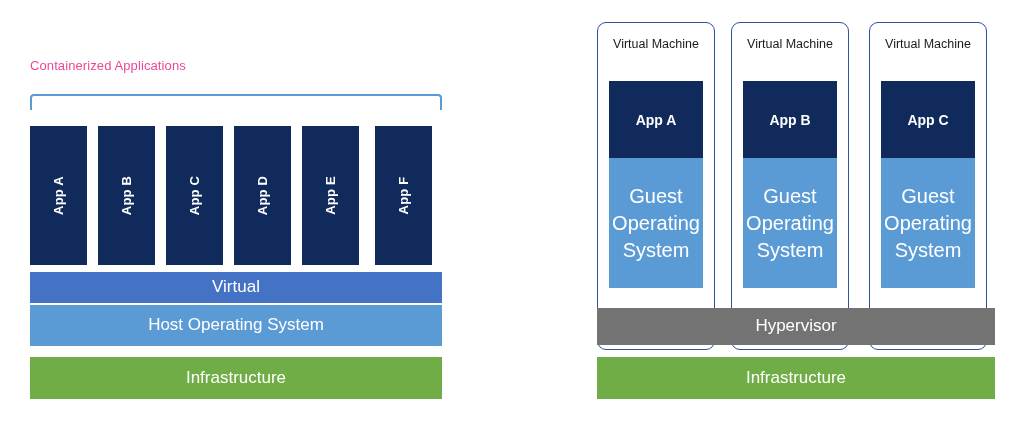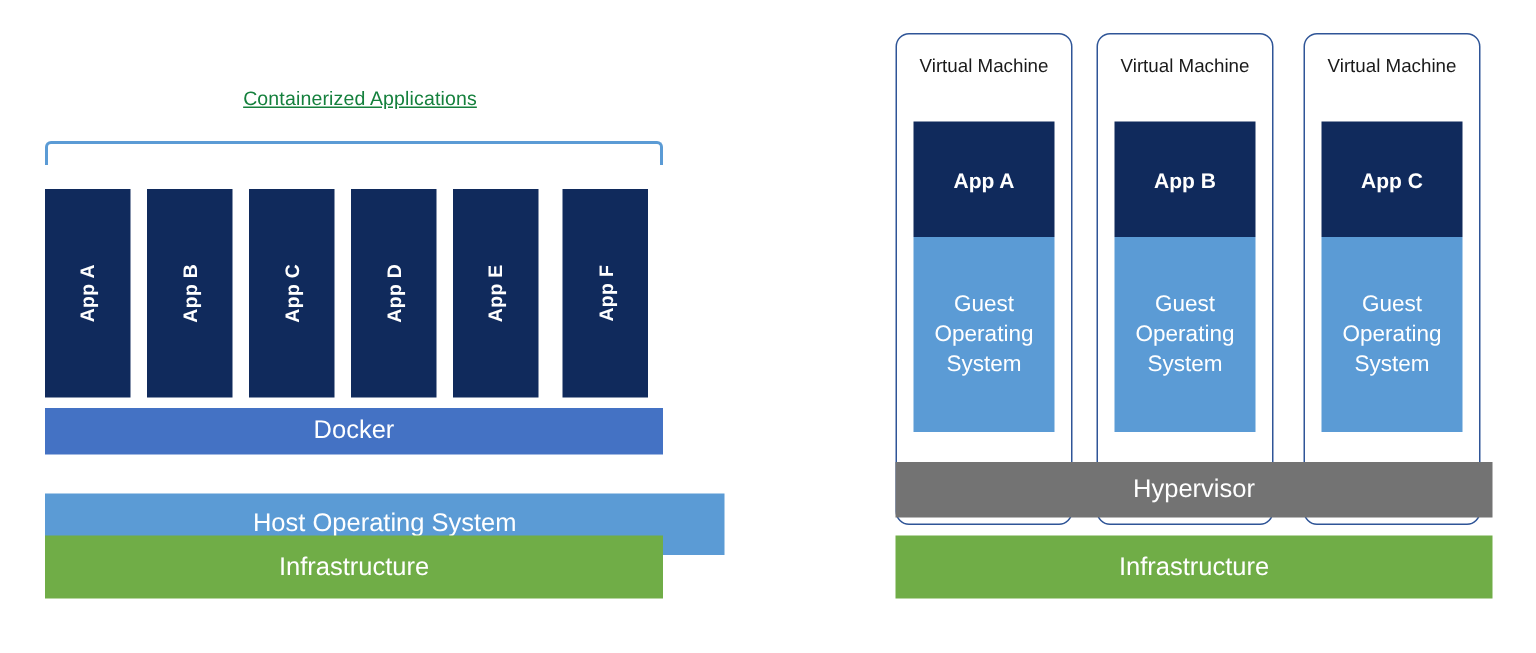--- a/index.html
+++ b/index.html
@@ -21,25 +21,23 @@
     justify-content:center;
     color:#ffffff;
     text-align:center;
     line-height:1.18;
   }
 
   
   .left-title{
     position:absolute;
     left:30px;top:58px;width:420px;
-    text-align:center;
     font-size:13px;
-    color:#15803d;
+    color:#ec4899;
     letter-spacing:.1px;
-    text-decoration:underline;
   }
   .bracket{
     position:absolute;
     left:30px;top:94px;width:412px;height:16px;
     border-top:2px solid #5b9bd5;
     border-left:2px solid #5b9bd5;
     border-right:2px solid #5b9bd5;
     border-top-left-radius:4px;
     border-top-right-radius:4px;
     box-sizing:border-box;
@@ -60,24 +58,23 @@
     letter-spacing:.2px;
   }
   .app-col{display:flex;align-items:center;justify-content:center;}
 
   .layer-docker{
     left:30px;top:272px;width:412px;height:31px;
     background:#4472c4;
     font-size:17px;
   }
   .layer-hostos{
-    left:30px;top:305px;width:453px;height:41px;
+    left:30px;top:305px;width:412px;height:41px;
     background:#5b9bd5;
     font-size:17px;
-    margin-top:24px;
   }
   .layer-infra-left{
     left:30px;top:357px;width:412px;height:42px;
     background:#70ad47;
     font-size:17px;
   }
 
   
   .vm-box{
     position:absolute;
@@ -100,21 +97,21 @@
     left:11px;right:11px;top:58px;height:77px;
     background:#102a5c;
     display:flex;align-items:center;justify-content:center;
     color:#fff;font-size:14px;font-weight:bold;
   }
   .vm-guest{
     position:absolute;
     left:11px;right:11px;top:135px;height:130px;
     background:#5b9bd5;
     display:flex;align-items:center;justify-content:center;
-    color:#fff;font-size:15px;text-align:center;line-height:1.35;
+    color:#fff;font-size:20px;text-align:center;line-height:1.35;
   }
   .layer-hypervisor{
     left:597px;top:308px;width:398px;height:37px;
     background:#737373;
     font-size:17px;
   }
   .layer-infra-right{
     left:597px;top:357px;width:398px;height:42px;
     background:#70ad47;
     font-size:17px;
@@ -143,21 +140,21 @@
     <div class="app-col" style="left:234px;">
       <span>App D</span>
     </div>
     <div class="app-col" style="left:302px;">
       <span>App E</span>
     </div>
     <div class="app-col" style="left:375px;">
       <span>App F</span>
     </div>
 
-    <div class="block layer-docker">Docker</div>
+    <div class="block layer-docker">Virtual</div>
 
     <div class="block layer-hostos">Host Operating System</div>
 
     <div class="block layer-infra-left">Infrastructure</div>
   </div>
 
   <div>
 
     <div class="vm-box" style="left:597px;">
       <div class="vm-label">Virtual Machine</div>

